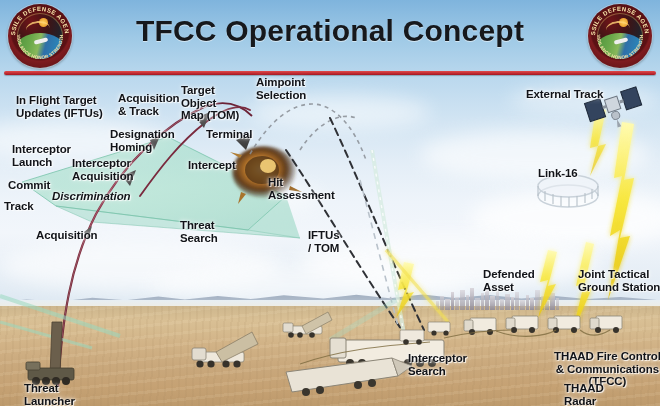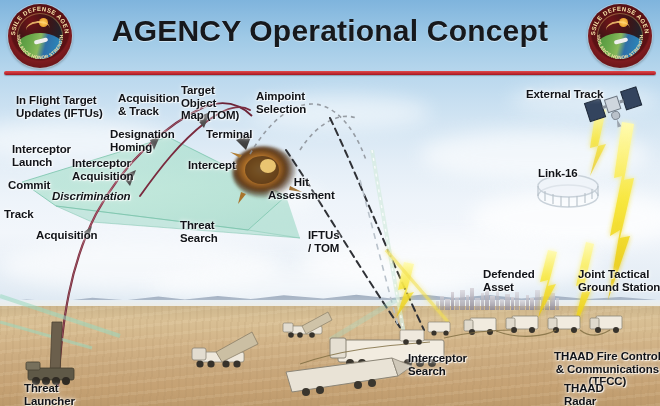--- a/index.html
+++ b/index.html
@@ -375,21 +375,21 @@
         <circle cx="446" cy="333" r="2.6" fill="#37332c"></circle>
     </g>
     <g>
       <rect x="400" y="330" width="24" height="11" rx="1.5" fill="#efe9dd" stroke="#8b8577" stroke-width=".7"></rect>
       <circle cx="406" cy="342" r="2.8" fill="#37332c"></circle>
         <circle cx="419" cy="342" r="2.8" fill="#37332c"></circle>
     </g>
   </svg>
 
   <div class="titlebar">
-    <div class="title">AGENCY Operational Concept</div>
+    <div class="title">TFCC Operational Concept</div>
     <div class="redline"></div>
   </div>
 
   <div class="seal" id="seal-left">
     <div class="inner">
       <div class="sun"></div>
       <div class="trail"></div>
       <div class="earth"></div>
       <div class="mis"></div>
     </div>
@@ -423,37 +423,37 @@
         </g>
     </svg>
   </div>
 
   <div id="labels">
       <div class="lbl" style="left: 16px; top: 94px;">In Flight Target
 Updates (IFTUs)</div>
       <div class="lbl" style="left: 12px; top: 143px;">Interceptor
 Launch</div>
       <div class="lbl" style="left: 8px; top: 179px;">Commit</div>
-      <div class="lbl" style="left: 4px; top: 208px; text-align: center;">Track</div>
+      <div class="lbl" style="left: 4px; top: 200px; text-align: center;">Track</div>
       <div class="lbl" style="left: 36px; top: 229px;">Acquisition</div>
       <div class="lbl" style="left: 52px; top: 190px; font-style: italic;">Discrimination</div>
       <div class="lbl" style="left: 72px; top: 157px;">Interceptor
 Acquisition</div>
       <div class="lbl" style="left: 110px; top: 128px;">Designation
 Homing</div>
       <div class="lbl" style="left: 118px; top: 92px;">Acquisition
 &amp; Track</div>
       <div class="lbl" style="left: 181px; top: 84px;">Target
 Object
 Map (TOM)</div>
-      <div class="lbl" style="left: 256px; top: 90px;">Aimpoint
+      <div class="lbl" style="left: 256px; top: 76px;">Aimpoint
 Selection</div>
       <div class="lbl" style="left: 206px; top: 128px;">Terminal</div>
       <div class="lbl" style="left: 188px; top: 159px;">Intercept</div>
-      <div class="lbl" style="left: 268px; top: 176px; text-align: center;">Hit
+      <div class="lbl" style="left: 268px; top: 176px;">Hit
 Assessment</div>
       <div class="lbl" style="left: 180px; top: 219px;">Threat
 Search</div>
       <div class="lbl" style="left: 308px; top: 229px;">IFTUs
 / TOM</div>
       <div class="lbl" style="left: 526px; top: 88px;">External Track</div>
       <div class="lbl" style="left: 538px; top: 167px;">Link-16</div>
       <div class="lbl" style="left: 483px; top: 268px;">Defended
 Asset</div>
       <div class="lbl" style="left: 578px; top: 268px;">Joint Tactical

